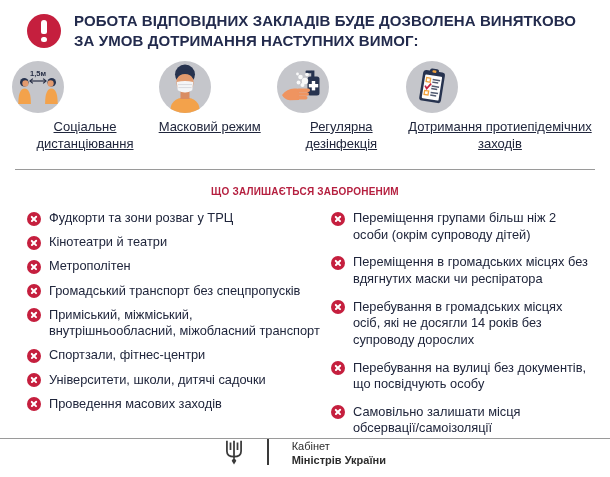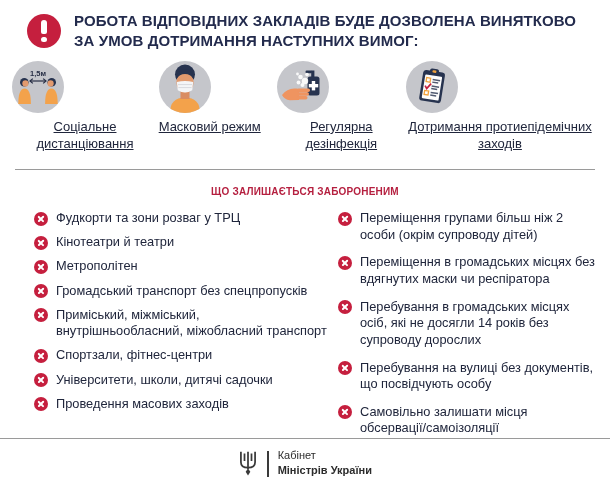--- a/index.html
+++ b/index.html
@@ -33,42 +33,42 @@
   .req-label { margin-top:6px; font-size:13px; line-height:1.28; color:#20263c; }
 
   
   .divider { border:none; border-top:1px solid #9a9a9a; margin:17px 15px 0 15px; }
   .section-title {
     text-align:center; color:#b51f3f; font-weight:bold; font-size:10px;
     margin:16px 0 13px 0; letter-spacing:.2px;
   }
 
   
-  .columns { display:flex; padding:0 14px 0 27px;justify-content:flex-end; }
+  .columns { display:flex; padding:0 14px 0 27px; }
   .col-left  { width:295px; }
   .col-right { width:258px; margin-left:9px; }
   .item { display:flex; gap:8px; margin-bottom:7.5px; }
   .col-right .item { margin-bottom:11px; }
   .x-icon {
     position:relative; flex:0 0 14px; width:14px; height:14px; border-radius:50%;
     background:#c51f3e; margin-top:1.5px;
   }
   .x-icon::before, .x-icon::after {
     content:""; position:absolute; left:3.1px; top:6.1px; width:7.8px; height:1.8px;
     background:#ffffff; border-radius:1px;
   }
   .x-icon::before { transform:rotate(45deg); }
   .x-icon::after  { transform:rotate(-45deg); }
   .item-text { font-size:12.8px; line-height:1.3; color:#20263c; }
 
   
   .footer {
     position:absolute; left:0; right:0; bottom:0; height:38px;
     border-top:1px solid #9a9a9a;
-    display:flex; align-items:flex-end; justify-content:center; gap:9px;
+    display:flex; align-items:flex-start; justify-content:center; gap:23px;
   }
   .footer-sep { width:1.6px; height:26px; background:#3a3a3a; }
   .footer-text { font-size:11px; line-height:1.3; color:#2c2c2c; }
   .footer-text .org2 { font-weight:bold; }
 </style>
 </head>
 <body>
 
 <div class="page">
 

